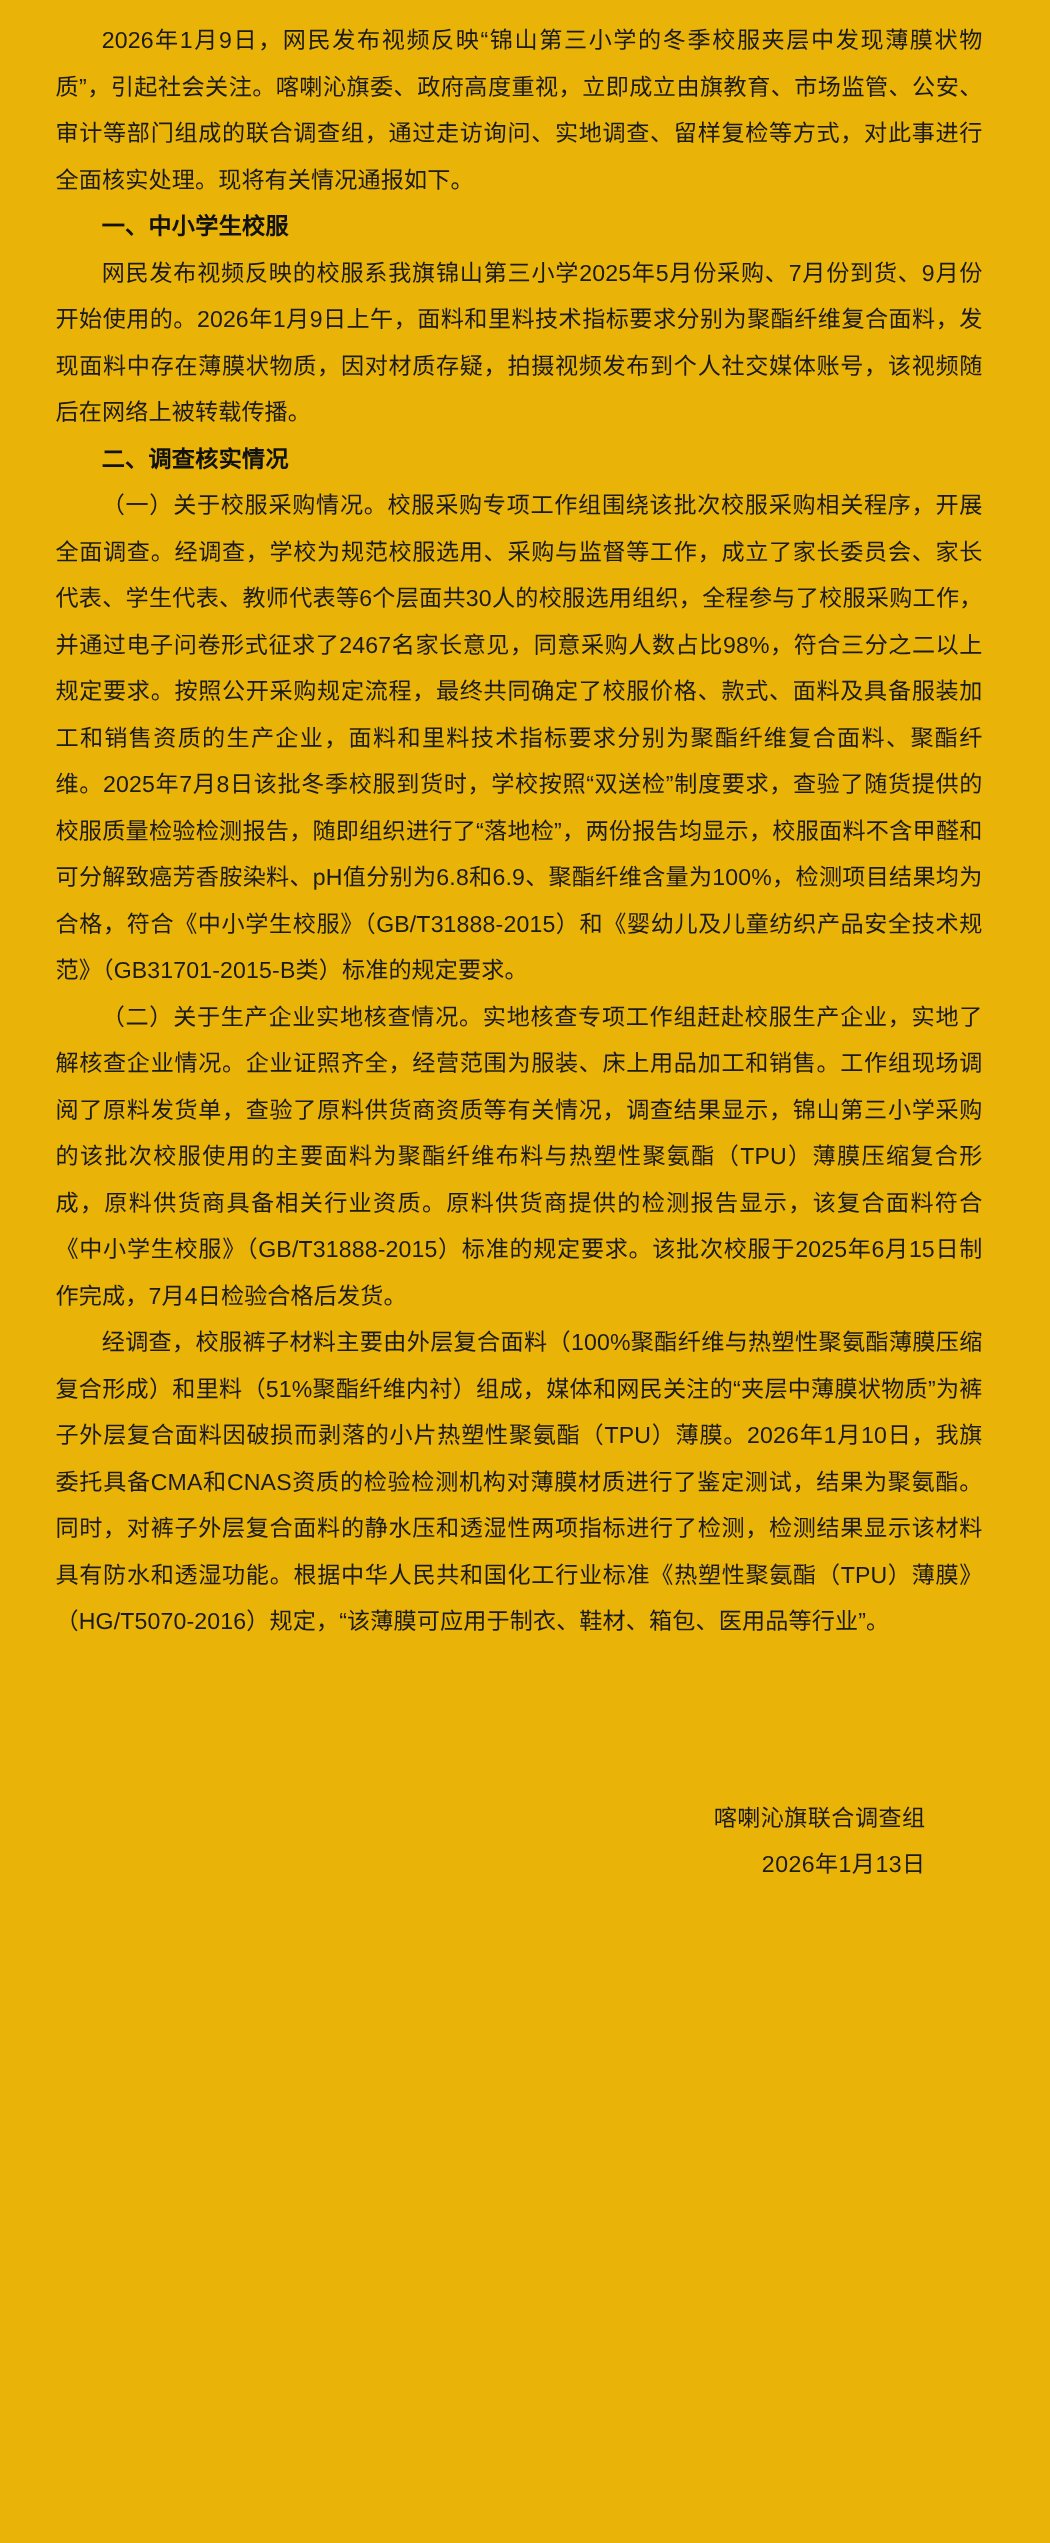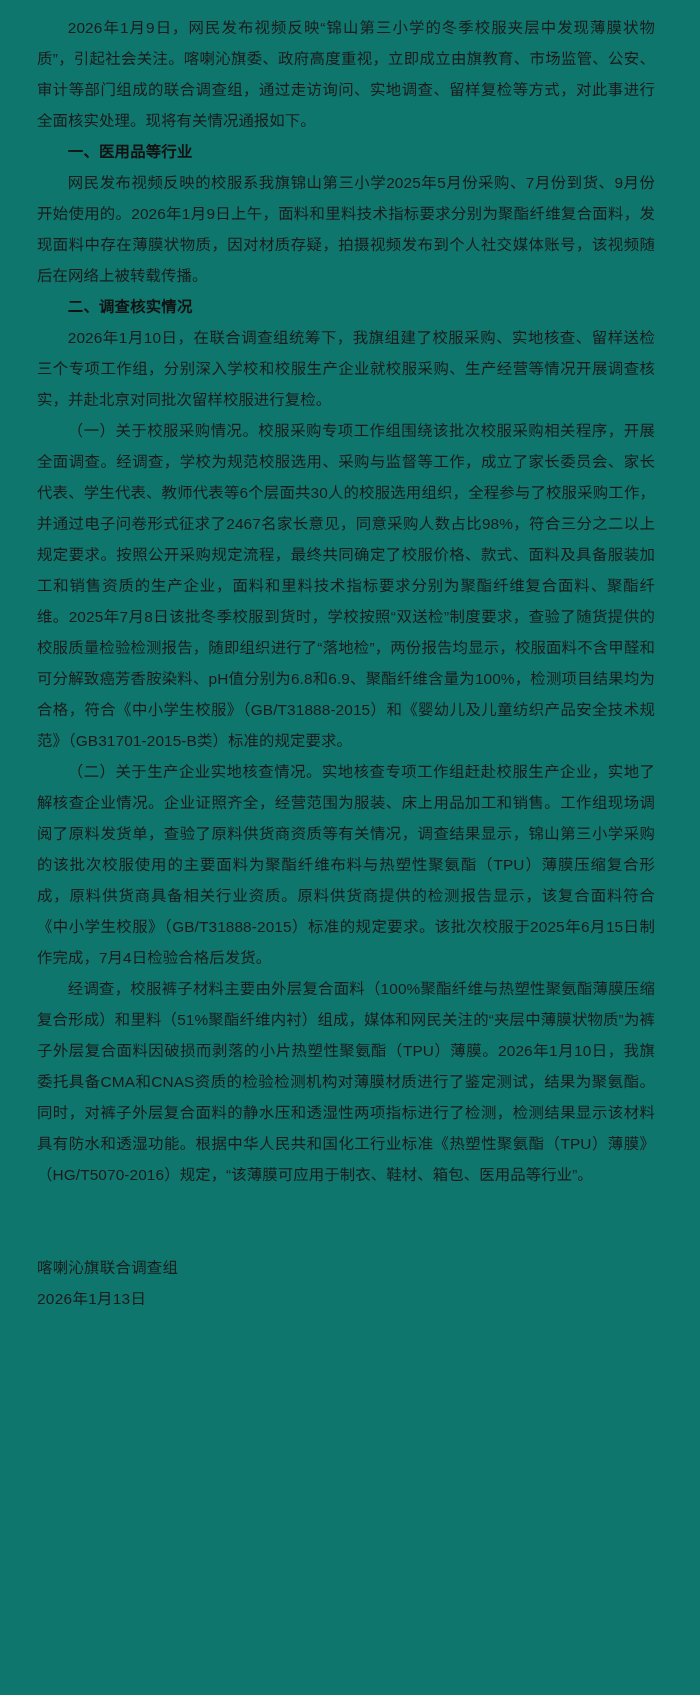--- a/index.html
+++ b/index.html
@@ -13,21 +13,21 @@
     height: 1695px;
     overflow: hidden;
     font-family: "Liberation Sans", "DejaVu Sans", sans-serif;
     color: #1a1a1a;
     -webkit-font-smoothing: antialiased;
   }
   .page {
     position: relative;
     width: 700px;
     height: 1695px;
-    background: #0f766e;
+    background: #eab308;
     box-sizing: border-box;
     padding: 12px 45px 0 37px;
   }
   .doc-body {
     width: 618px;
   }
   p.para {
     margin: 0;
     font-size: 15.4px;
     line-height: 31px;
@@ -42,45 +42,45 @@
     margin: 0;
     font-size: 15.4px;
     line-height: 31px;
     text-indent: 2em;
     font-weight: 700;
     letter-spacing: 0.2px;
     color: #121212;
     text-align: left;
   }
   .signature-block {
-    margin-top: 62px;
+    margin-top: 100px;
+    text-align: right;
     padding-right: 38px;
   }
   .signature-block .sig-line {
     font-size: 15.4px;
     line-height: 31px;
     letter-spacing: 0.3px;
     color: #1b1b1b;
   }
 </style>
 </head>
 <body>
 
 <div class="page">
   <div class="doc-body">
 
     <p class="para">2026年1月9日，网民发布视频反映“锦山第三小学的冬季校服夹层中发现薄膜状物质”，引起社会关注。喀喇沁旗委、政府高度重视，立即成立由旗教育、市场监管、公安、审计等部门组成的联合调查组，通过走访询问、实地调查、留样复检等方式，对此事进行全面核实处理。现将有关情况通报如下。</p>
 
-    <h2 class="section-heading">一、医用品等行业</h2>
+    <h2 class="section-heading">一、中小学生校服</h2>
 
     <p class="para">网民发布视频反映的校服系我旗锦山第三小学2025年5月份采购、7月份到货、9月份开始使用的。2026年1月9日上午，面料和里料技术指标要求分别为聚酯纤维复合面料，发现面料中存在薄膜状物质，因对材质存疑，拍摄视频发布到个人社交媒体账号，该视频随后在网络上被转载传播。</p>
 
     <h2 class="section-heading">二、调查核实情况</h2>
 
-    <p class="para">2026年1月10日，在联合调查组统筹下，我旗组建了校服采购、实地核查、留样送检三个专项工作组，分别深入学校和校服生产企业就校服采购、生产经营等情况开展调查核实，并赴北京对同批次留样校服进行复检。</p>
 
     <p class="para">（一）关于校服采购情况。校服采购专项工作组围绕该批次校服采购相关程序，开展全面调查。经调查，学校为规范校服选用、采购与监督等工作，成立了家长委员会、家长代表、学生代表、教师代表等6个层面共30人的校服选用组织，全程参与了校服采购工作，并通过电子问卷形式征求了2467名家长意见，同意采购人数占比98%，符合三分之二以上规定要求。按照公开采购规定流程，最终共同确定了校服价格、款式、面料及具备服装加工和销售资质的生产企业，面料和里料技术指标要求分别为聚酯纤维复合面料、聚酯纤维。2025年7月8日该批冬季校服到货时，学校按照“双送检”制度要求，查验了随货提供的校服质量检验检测报告，随即组织进行了“落地检”，两份报告均显示，校服面料不含甲醛和可分解致癌芳香胺染料、pH值分别为6.8和6.9、聚酯纤维含量为100%，检测项目结果均为合格，符合《中小学生校服》（GB/T31888-2015）和《婴幼儿及儿童纺织产品安全技术规范》（GB31701-2015-B类）标准的规定要求。</p>
 
     <p class="para">（二）关于生产企业实地核查情况。实地核查专项工作组赶赴校服生产企业，实地了解核查企业情况。企业证照齐全，经营范围为服装、床上用品加工和销售。工作组现场调阅了原料发货单，查验了原料供货商资质等有关情况，调查结果显示，锦山第三小学采购的该批次校服使用的主要面料为聚酯纤维布料与热塑性聚氨酯（TPU）薄膜压缩复合形成，原料供货商具备相关行业资质。原料供货商提供的检测报告显示，该复合面料符合《中小学生校服》（GB/T31888-2015）标准的规定要求。该批次校服于2025年6月15日制作完成，7月4日检验合格后发货。</p>
 
 
 
     <p class="para">经调查，校服裤子材料主要由外层复合面料（100%聚酯纤维与热塑性聚氨酯薄膜压缩复合形成）和里料（51%聚酯纤维内衬）组成，媒体和网民关注的“夹层中薄膜状物质”为裤子外层复合面料因破损而剥落的小片热塑性聚氨酯（TPU）薄膜。2026年1月10日，我旗委托具备CMA和CNAS资质的检验检测机构对薄膜材质进行了鉴定测试，结果为聚氨酯。同时，对裤子外层复合面料的静水压和透湿性两项指标进行了检测，检测结果显示该材料具有防水和透湿功能。根据中华人民共和国化工行业标准《热塑性聚氨酯（TPU）薄膜》（HG/T5070-2016）规定，“该薄膜可应用于制衣、鞋材、箱包、医用品等行业”。</p>
 
 

